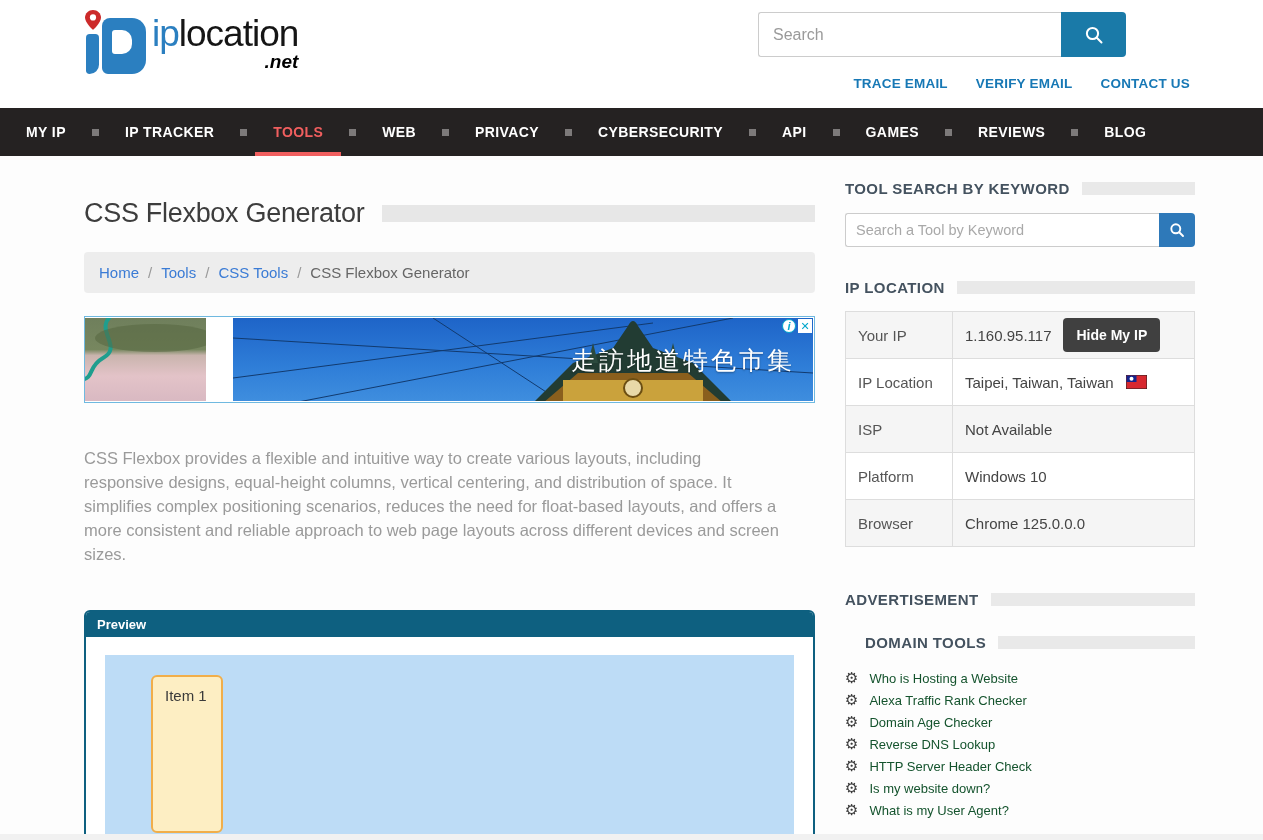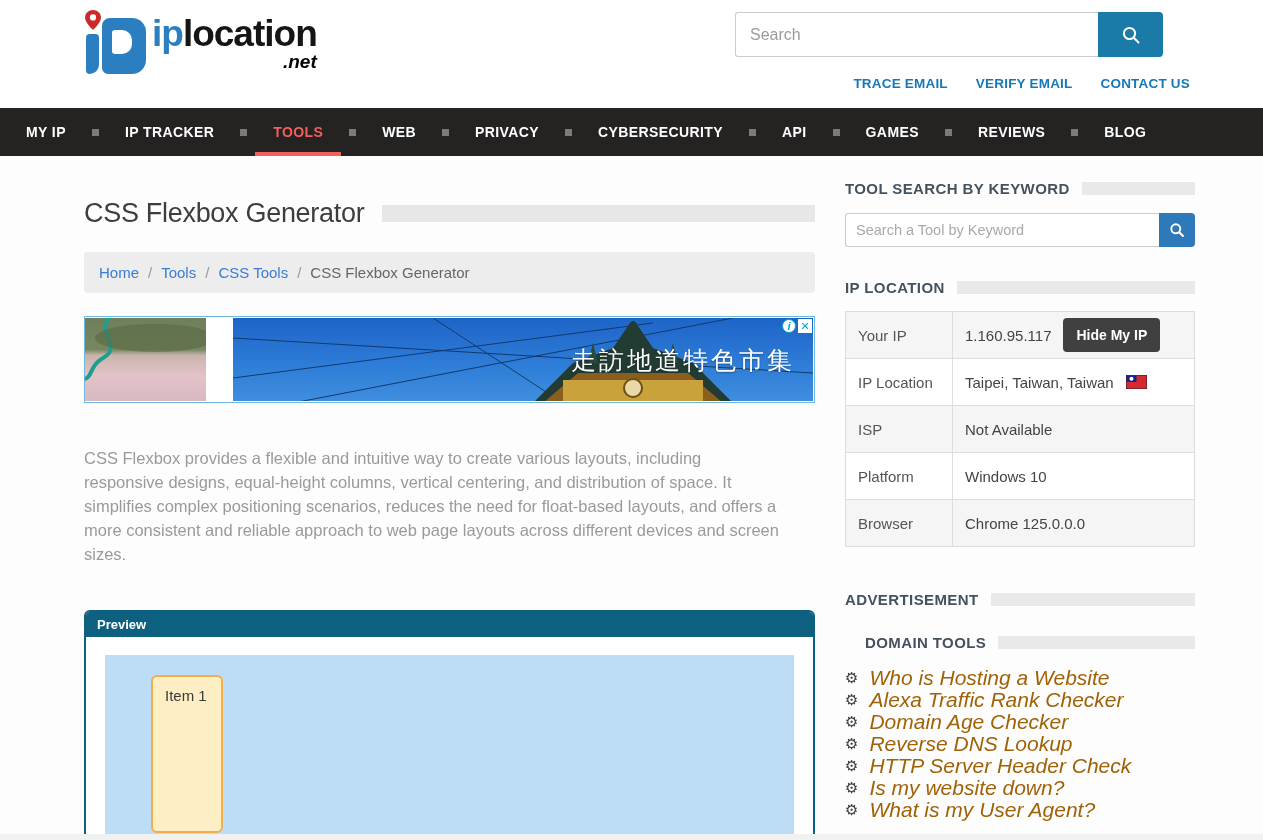--- a/index.html
+++ b/index.html
@@ -9,26 +9,26 @@
 
   
   .header { position:relative; height:108px; background:#fff; }
   .logo { position:absolute; left:84px; top:8px; display:flex; align-items:flex-end; cursor:pointer; }
   .logo-mark { position:relative; width:64px; height:72px; }
   .logo-mark .istem { position:absolute; left:2px; bottom:6px; width:13px; height:40px; background:#2b7fc0; border-radius:4px 4px 10px 4px; }
   .logo-mark .pglyph { position:absolute; left:18px; bottom:6px; width:44px; height:56px; background:#2b7fc0; border-radius:8px 14px 14px 6px; }
   .logo-mark .pglyph:after { content:""; position:absolute; left:10px; top:12px; width:20px; height:24px; background:#fff; border-radius:3px 10px 10px 3px; }
   .logo-mark .pin { position:absolute; left:1px; top:2px; }
   .logo-word { line-height:0.9; margin-left:4px; padding-bottom:10px; }
-  .logo-word .big { font-size:37px; font-weight:bold; letter-spacing:-1px; }
+  .logo-word .big { font-size:37px; font-weight:normal; letter-spacing:-1px; }
   .logo-word .blue { color:#2b7fc0; }
   .logo-word .dark { color:#151515; }
   .logo-word .tld { display:block; text-align:right; color:#000000; font-size:19px; font-weight:bold; margin-top:3px;font-style:italic; }
 
-  .hsearch { position:absolute; left:735px; top:12px; width:428px; height:45px; display:flex; }
+  .hsearch { position:absolute; left:758px; top:12px; width:368px; height:45px; display:flex; }
   .hsearch input { flex:1; height:45px; border:1px solid #ccc; border-right:none; border-radius:3px 0 0 3px; padding:0 14px; font-size:16px; color:#333; outline:none; }
   .hsearch input::placeholder { color:#9a9a9a; }
   .hsearch .btn { width:65px; height:45px; background:#1a7aa8; border:none; border-radius:0 4px 4px 0; display:flex; align-items:center; justify-content:center; cursor:pointer; }
 
   .hlinks { position:absolute; right:73px; top:76px; display:flex; gap:28px; }
   .hlinks a { color:#1778b5; font-size:13.5px; font-weight:bold; text-decoration:none; letter-spacing:0.2px; }
 
   
   .nav { position:relative; height:48px; background:#252222; display:flex; align-items:stretch; }
   .nav-item { position:relative; display:flex; align-items:center; padding:0 26px; color:#fff; font-size:14px; font-weight:bold; letter-spacing:0.4px; cursor:pointer; }
@@ -85,21 +85,21 @@
   .ip-table tr.even { background:#fff; }
   .val-flex { display:flex; align-items:center; gap:12px; }
   .hide-ip { background:#404040; color:#fff; border:none; border-radius:4px; font-size:14px; font-weight:bold; padding:9px 13px; cursor:pointer; }
   .flag { display:inline-block; line-height:0; }
 
   .mt-ad { margin-top:44px; }
   .mt-dt { margin-top:26px;margin-left:20px; }
   .dt-list { margin-top:16px; list-style:none; }
   .dt-list li { display:flex; align-items:center; gap:11px; height:22px; cursor:pointer; }
   .gear { font-family:"DejaVu Sans", sans-serif; color:#3a3a3a; font-size:15px; line-height:1; }
-  .dt-label { color:#a16207; font-size:21px;font-style:italic; }
+  .dt-label { color:#14532d; font-size:13px; }
 
   .bottom-strip { position:absolute; left:0; bottom:0; width:100%; height:6px; background:#f1f1f1; }
 </style>
 </head>
 <body>
 
 <div class="page">
 
   <div class="header">
     <div class="logo">

